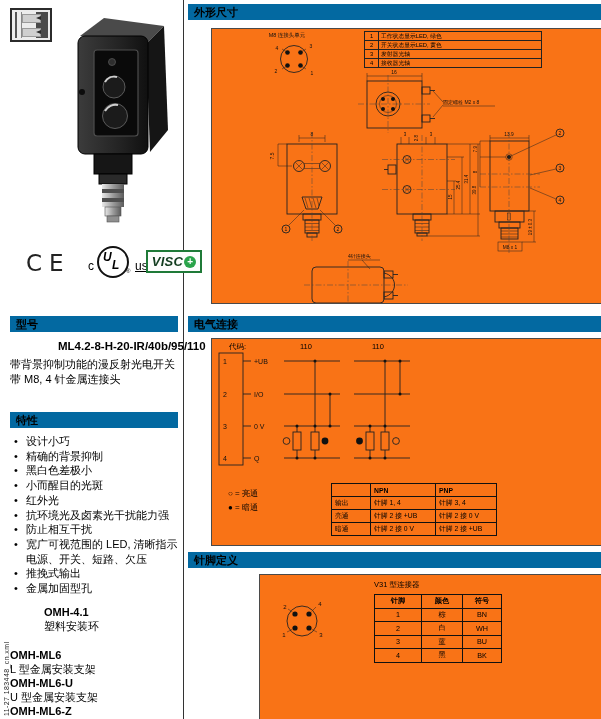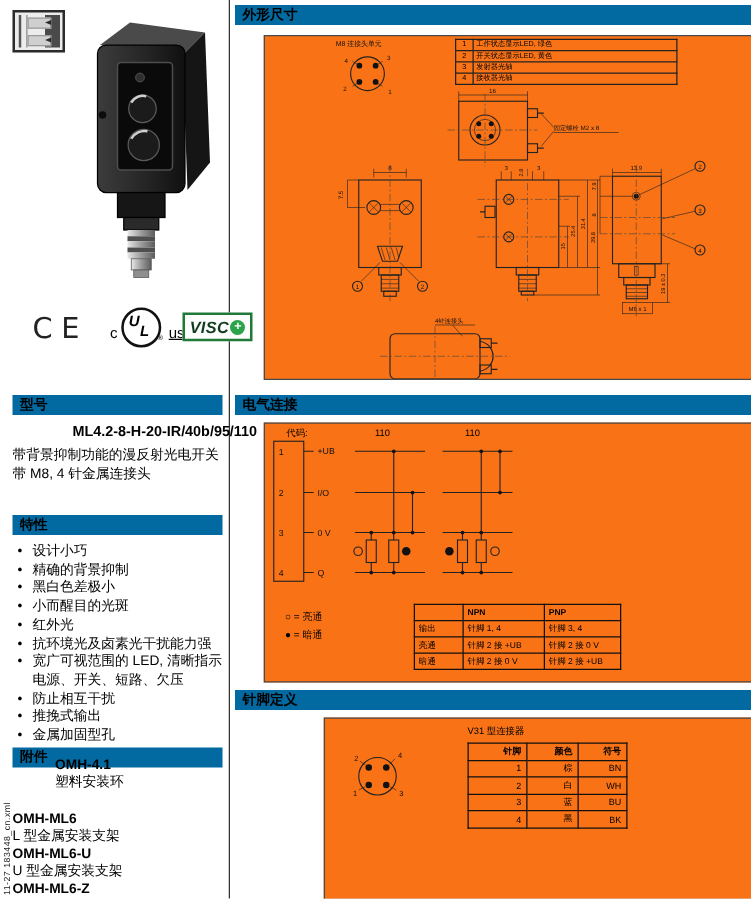--- a/index.html
+++ b/index.html
@@ -53,21 +53,21 @@
   .legend-table{position:absolute;left:152px;top:2px;width:178px;font-size:5.8px;}
   .legend-table td{border:0.8px solid #222;height:8px;padding:0 2px;line-height:8px;}
   .legend-table td.n{width:9px;text-align:center;}
   .logic-table{position:absolute;left:119px;top:144px;font-size:6.8px;}
   .logic-table td,.logic-table th{border:1px solid #111;height:12px;padding:0 3px;text-align:left;font-weight:normal;}
   .logic-table th{font-weight:bold;}
   .logic-table .c0{width:32px;}
   .logic-table .c1{width:58px;}
   .logic-table .c2{width:54px;}
   .pin-table{position:absolute;left:114px;top:19px;font-size:7.2px;}
-  .pin-table td,.pin-table th{border:1px solid #111;height:12.5px;padding:0 4px;text-align:right;font-weight:normal;}
+  .pin-table td,.pin-table th{border:1px solid #111;height:12.5px;padding:0 4px;text-align:center;font-weight:normal;}
   .pin-table th{font-weight:bold;}
   .pin-table .c0{width:38px;}
   .pin-table .c1{width:32px;}
   .pin-table .c2{width:30px;}
   .small-label{position:absolute;font-size:7.5px;}
   .leg-line{font-size:8px;line-height:14px;}
 </style>
 </head>
 <body>
 
@@ -146,27 +146,26 @@
   </div>
 
   <div class="bar" style="left:10px;top:412px;width:168px;">特性</div>
   <ul class="features">
     <li>设计小巧</li>
     <li>精确的背景抑制</li>
     <li>黑白色差极小</li>
     <li>小而醒目的光斑</li>
     <li>红外光</li>
     <li>抗环境光及卤素光干扰能力强</li>
+    <li>防止相互干扰</li>
     <li>宽广可视范围的 LED, 清晰指示电源、开关、短路、欠压</li>
-    <li>防止相互干扰</li>
     <li>推挽式输出</li>
     <li>金属加固型孔</li>
   </ul>
 
-  <div class="bar" style="left:10px;top:598px;width:168px;">附件</div>
   <div class="acc" style="top:606px;margin-left:34px;">
     <b>OMH-4.1</b>
     <span>塑料安装环</span>
   </div>
   <div class="acc" style="top:649px;">
     <b>OMH-ML6</b>
     <span>L 型金属安装支架</span>
   </div>
   <div class="acc" style="top:677px;">
     <b>OMH-ML6-U</b>

